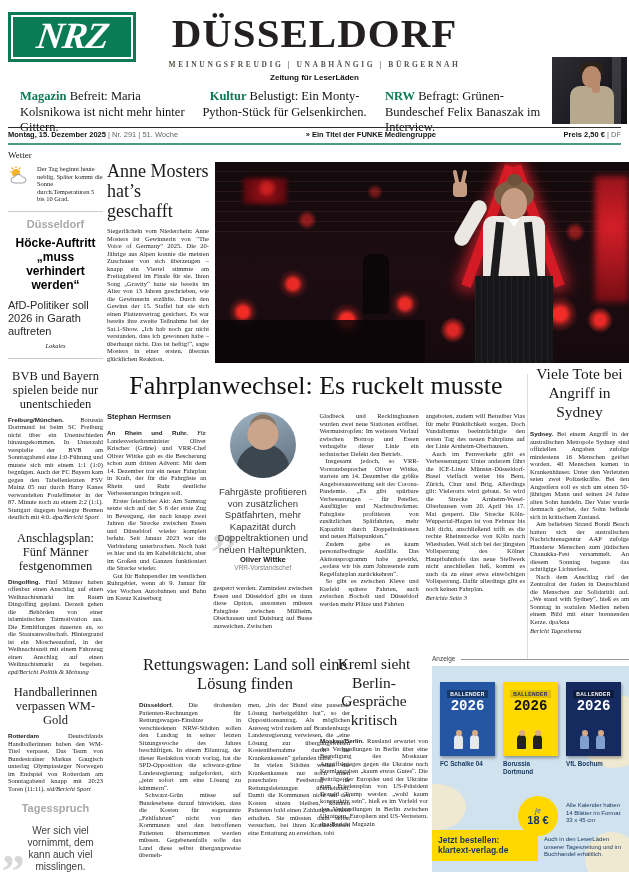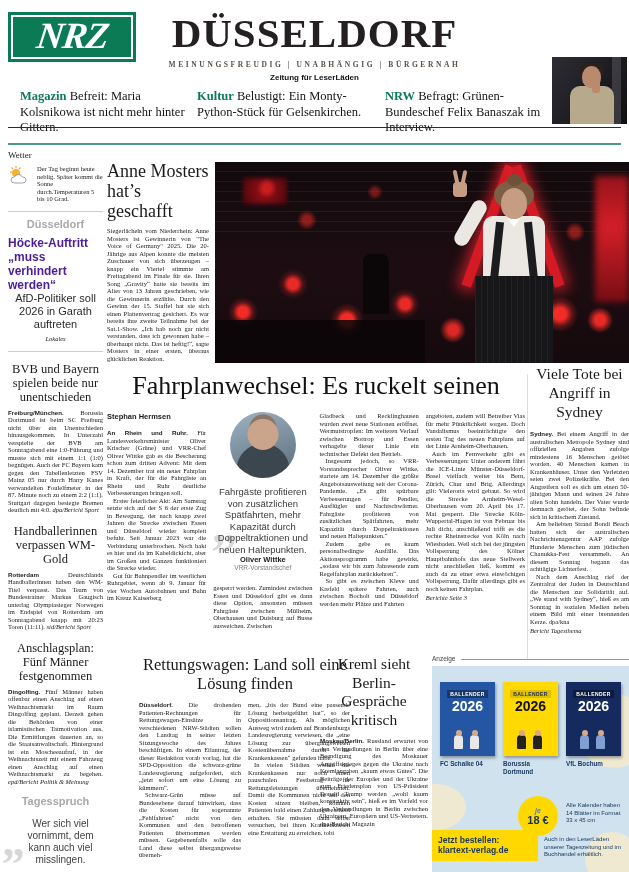--- a/index.html
+++ b/index.html
@@ -16,21 +16,21 @@
                letter-spacing:-1px; transform:skewX(-8deg); padding-bottom:3px; }
   .masthead { left:80px; right:80px; top:13px; text-align:center;
               font:bold 41px/1 "Liberation Serif", serif; color:#241f21; letter-spacing:1px; }
   .tagline  { left:80px; right:80px; top:60px; text-align:center;
               font:bold 7.5px/9px "Liberation Serif", serif; letter-spacing:2.6px; color:#5a5149; }
   .subtitle { left:80px; right:80px; top:73px; text-align:center;
               font:bold 8px/10px "Liberation Sans", sans-serif; color:#111; }
   .teaser { top:89px; font:12.5px/15.5px "Liberation Serif", serif; color:#141414; }
   .teaser .lbl { color:#0b7b56; font-weight:bold; }
   .t1 { left:20px;  width:168px; }
-  .t2 { left:197px; width:175px; }
+  .t2 { left:197px; width:175px;text-align:center; }
   .t3 { left:385px; width:158px; }
   .teaser-photo { left:552px; top:57px; width:75px; height:67px; overflow:hidden;
                   background:linear-gradient(125deg,#2e2d33 0%,#1b1a20 60%,#101014 100%); }
   .tp-strip { position:absolute; right:6px; top:0; width:9px; height:67px; background:#5a5a60; opacity:.5; }
   .tp-head  { position:absolute; left:30px; top:9px; width:19px; height:22px; border-radius:50% 50% 45% 45%; background:#b98a6e; }
   .tp-hair  { position:absolute; left:28px; top:5px; width:23px; height:13px; border-radius:50% 50% 0 0; background:#2b2119; }
   .tp-body  { position:absolute; left:18px; top:29px; width:44px; height:38px; border-radius:10px 10px 0 0; background:#b7a98c; }
   .tp-hand  { position:absolute; left:40px; top:24px; width:8px; height:12px; border-radius:3px; background:#b98a6e; }
   .rule-dark { left:8px; right:8px; top:127px; height:1px; background:#2b2b2b; }
   .dateline { left:8px; right:8px; top:130px; display:flex; justify-content:space-between;
@@ -47,22 +47,22 @@
   .refline { font:italic 6.5px/8px "Liberation Serif", serif; margin-top:2px; }
 
   
   .sidebar { left:8px; top:150px; width:95px; }
   .weather-label { font:9px/11px "Liberation Serif", serif; color:#222; }
   .weather-row { display:flex; gap:5px; margin-top:4px; }
   .weather-ic { flex:0 0 24px; }
   .weather-text { font:6.5px/7.6px "Liberation Serif", serif; }
   hr.side { border:0; border-top:1px solid #ccc; margin:8px 0 6px; }
   .side-label { font:bold 11px/13px "Liberation Sans", sans-serif; color:#a8a8a8; text-align:center; margin:2px 0 5px; }
-  .local-head { font:bold 12px/14px "Liberation Sans", sans-serif; color:#4c1d95; }
-  .local-sub  { font:11px/13px "Liberation Sans", sans-serif; text-align:center; color:#2a2a2a; margin-top:0; }
+  .local-head { font:bold 12px/14px "Liberation Sans", sans-serif; text-align:center; color:#000000; }
+  .local-sub  { font:11px/13px "Liberation Sans", sans-serif; color:#2a2a2a; margin-top:7px; }
   .ref-c { font:italic 6.5px/9px "Liberation Serif", serif; text-align:center; margin-top:3px; }
   .brief h3 { font:12.5px/14px "Liberation Serif", serif; font-weight:normal; text-align:center; margin:10px 0 5px; }
   .brief p { font:6.5px/7.5px "Liberation Serif", serif; text-align:justify; }
   .tsp { position:relative; margin-top:8px; }
   .bigq { position:absolute; left:-6px; top:2px; font:bold 46px/1 "Liberation Serif", serif; color:#d7d7d7; }
   .tsp-quote { position:relative; font:10px/12px "Liberation Sans", sans-serif; color:#3f3f3f; text-align:center; padding:2px 0 0 10px; }
 
   
   .anne { left:107px; top:161px; width:102px; }
   .anne h2 { font:18px/20px "Liberation Serif", serif; font-weight:normal; margin-bottom:6px; }
@@ -161,21 +161,21 @@
   .blob3 { right:-10px; bottom:-14px; width:54px; height:54px; }
   .ad-inner { position:relative; padding:8px; height:100%; }
   .ad h2 { font:bold 11px/13.5px "Liberation Sans", sans-serif; color:#16355f; }
   .cal-row { display:flex; gap:8px; margin-top:8px; }
   .cal { width:55px; height:74px; box-shadow:1px 2px 3px rgba(0,0,0,.35); position:relative;
          display:flex; flex-direction:column; align-items:center; padding-top:8px; }
   .cal-s { background:#2456a4; } .cal-b { background:#ffd900; } .cal-v { background:#152a5e; }
   .cal .bt { font:bold 5px/6px "Liberation Sans", sans-serif; letter-spacing:.4px; padding:1px 3px; }
   .cal-s .bt, .cal-v .bt { color:#fff; background:rgba(0,0,0,.35); }
   .cal-b .bt { color:#152a5e; background:rgba(0,0,0,.12); }
-  .cal .yr { font-weight:bold; font-size:14px; line-height:16px; }
+  .cal .yr { font-weight:bold; font-size:14px; line-height:16px;font-family:Liberation Mono, monospace; }
   .cal-s .yr, .cal-v .yr { color:#fff; } .cal-b .yr { color:#111; }
   .cal .fig { position:absolute; bottom:7px; width:9px; height:14px; border-radius:4px 4px 1px 1px; }
   .cal .fig::before { content:""; position:absolute; top:-5px; left:2px; width:6px; height:6px; border-radius:50%; background:#d8a985; }
   .cal .f1 { left:14px; } .cal .f2 { left:30px; }
   .cal-s .fig { background:#e8e8e8; } .cal-b .fig { background:#222; } .cal-v .fig { background:#7fa0d0; }
   .cal-names { display:flex; gap:8px; margin-top:4px; }
   .cal-names div { width:55px; font:bold 6.3px/7.5px "Liberation Sans", sans-serif; color:#16355f; }
   .price-circle { position:absolute; left:86px; top:130px; width:40px; height:40px; border-radius:50%;
                   background:#ffd800; color:#16355f; display:flex; flex-direction:column;
                   align-items:center; justify-content:center; }
@@ -213,20 +213,32 @@
   </div>
   <div class="abs teaser-photo">
     <div class="tp-strip"></div>
     <div class="tp-body"></div>
     <div class="tp-hair"></div>
     <div class="tp-head"></div>
     <div class="tp-hand"></div>
   </div>
 
   <div class="abs rule-dark"></div>
+  <div class="abs dateline">
+    <span>
+      <b>Montag, 15. Dezember 2025</b><span> | Nr. 291 | 51. Woche</span>
+    </span>
+    <span>
+      <span class="funke-glyph">»</span>
+      <b>Ein Titel der FUNKE Mediengruppe</b>
+    </span>
+    <span>
+      <b>Preis 2,50 €</b><span> | DF</span>
+    </span>
+  </div>
   <div class="abs rule-teal"></div>
 
   <div class="abs sidebar">
     <div class="weather-label">Wetter</div>
     <div class="weather-row">
       <svg class="weather-ic" width="24" height="22" viewBox="0 0 24 22">
         <g stroke="#f0a32a" stroke-width="1.2">
             <line x1="8" y1="1" x2="8" y2="3"></line>
             <line x1="2" y1="7" x2="4" y2="7"></line>
             <line x1="3.5" y1="2.5" x2="5" y2="4"></line>
@@ -245,30 +257,30 @@
     <div class="ref-c">Lokales</div>
     <hr class="side">
 
     <div class="brief">
       <h3>BVB und Bayern spielen beide nur unentschieden</h3>
       <p><b class="dl">Freiburg/München.</b>
         <span>Borussia Dortmund ist beim SC Freiburg nicht über ein Unentschieden hinausgekommen. In Unterzahl verspielte der BVB am Sonntagabend eine 1:0-Führung und musste sich mit einem 1:1 (1:0) begnügen. Auch der FC Bayern kam gegen den Tabellenletzten FSV Mainz 05 nur durch Harry Kanes verwandelten Foulelfmeter in der 87. Minute noch zu einem 2:2 (1:1). Stuttgart dagegen besiegte Bremen deutlich mit 4:0.</span>
         <span class="iref">dpa/Bericht Sport</span></p>
     </div>
     <div class="brief">
+      <h3>Anschlagsplan: Fünf Männer festgenommen</h3>
+      <p><b class="dl">Dingolfing.</b>
+        <span>Fünf Männer haben offenbar einen Anschlag auf einen Weihnachtsmarkt im Raum Dingolfing geplant. Derzeit gehen die Behörden von einer islamistischen Tatmotivation aus. Die Ermittlungen dauerten an, so die Staatsanwaltschaft. Hintergrund ist ein Moscheeaufruf, in der Weihnachtszeit mit einem Fahrzeug einen Anschlag auf einen Weihnachtsmarkt zu begehen.</span>
+        <span class="iref">epd/Bericht Politik &amp; Meinung</span></p>
+    </div>
+    <div class="brief">
       <h3>Handballerinnen verpassen WM-Gold</h3>
       <p><b class="dl">Rotterdam</b>
         <span>Deutschlands Handballerinnen haben den WM-Titel verpasst. Das Team von Bundestrainer Markus Gaugisch unterlag Olympiasieger Norwegen im Endspiel von Rotterdam am Sonntagabend knapp mit 20:23 Toren (11:11).</span>
         <span class="iref">sid/Bericht Sport</span></p>
-    </div>
-    <div class="brief">
-      <h3>Anschlagsplan: Fünf Männer festgenommen</h3>
-      <p><b class="dl">Dingolfing.</b>
-        <span>Fünf Männer haben offenbar einen Anschlag auf einen Weihnachtsmarkt im Raum Dingolfing geplant. Derzeit gehen die Behörden von einer islamistischen Tatmotivation aus. Die Ermittlungen dauerten an, so die Staatsanwaltschaft. Hintergrund ist ein Moscheeaufruf, in der Weihnachtszeit mit einem Fahrzeug einen Anschlag auf einen Weihnachtsmarkt zu begehen.</span>
-        <span class="iref">epd/Bericht Politik &amp; Meinung</span></p>
     </div>
 
     <div class="side-label" style="margin-top:10px">Tagesspruch</div>
     <div class="tsp">
       <span class="bigq">„</span>
       <div class="tsp-quote">Wer sich viel vornimmt, dem kann auch viel misslingen.</div>
 
     </div>
 
   </div>
@@ -295,21 +307,21 @@
     <div class="strapR"></div>
     <div class="face"></div>
     <div class="skirt"></div>
     <div class="hand"></div>
     <div class="fing1"></div>
     <div class="fing2"></div>
     <div class="sil sil2"></div>
   </div>
 
   <div class="abs lead">
-    <h1>Fahrplanwechsel: Es ruckelt seinen</h1>
+    <h1>Fahrplanwechsel: Es ruckelt musste</h1>
     <div class="cols bodytext">
       <div class="col">
         <div class="byline">Stephan Hermsen</div>
         <p><b class="dl">An Rhein und Ruhr.</b>
           <span>Für Landesverkehrsminister Oliver Krischer (Grüne) und VRR-Chef Oliver Wittke gab es die Bescherung schon zum dritten Advent: Mit dem 14. Dezember trat ein neuer Fahrplan in Kraft, der für die Fahrgäste an Rhein und Ruhr deutliche Verbesserungen bringen soll.</span></p>
         <p>Erster feierlicher Akt: Am Samstag setzte sich auf der S 6 der erste Zug in Bewegung, der nach knapp zwei Jahren die Strecke zwischen Essen und Düsseldorf wieder komplett befuhr. Seit Januar 2023 war die Verbindung unterbrochen. Noch hakt es hier und da im Kabeldickicht, aber im Großen und Ganzen funktioniert die Strecke wieder.</p>
         <p>Gut für Bahnpendler im westlichen Ruhrgebiet, wenn ab 9. Januar für vier Wochen Autobahnen und Bahn im Kreuz Kaiserberg</p>
       </div>
       <div class="col">
         <div class="portrait"></div>

